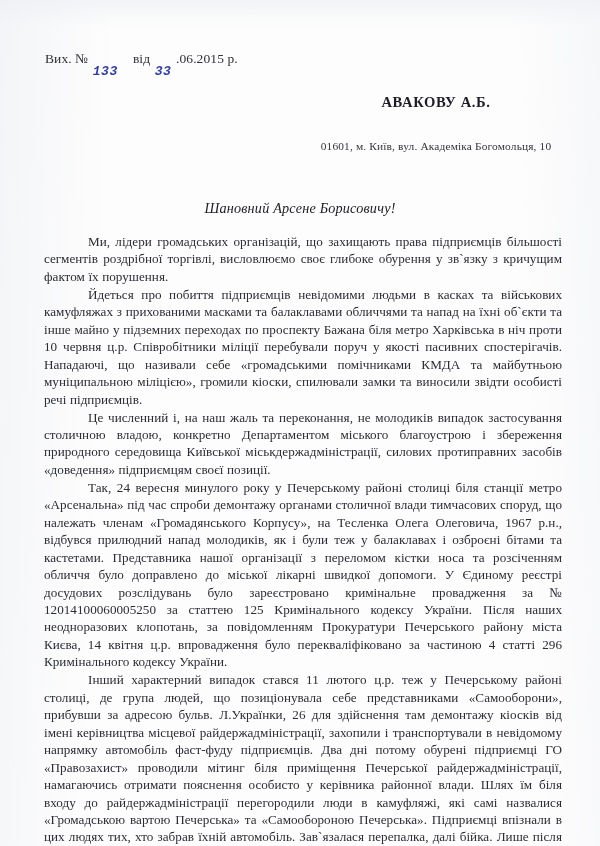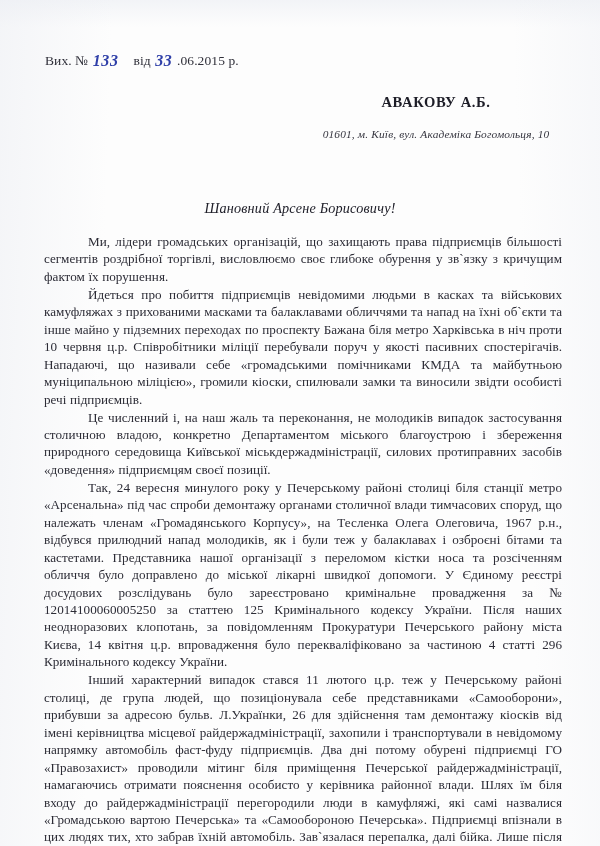--- a/index.html
+++ b/index.html
@@ -29,29 +29,29 @@
   .outgoing {
     position: absolute;
     left: 45px;
     top: 51px;
     font-size: 13.5px;
     letter-spacing: 0.1px;
     white-space: nowrap;
     color: #30303a;
   }
   .outgoing .ink {
-    font-family: Liberation Serif, serif;
+    font-family: Liberation Mono, monospace;
     font-style: italic;
     font-weight: 700;
     color: #2f3fa8;
-    font-size: 16px;
+    font-size: 13px;
     letter-spacing: 0.6px;
     padding: 0 1px;
     position: relative;
-    top: 1px;
+    top: 12px;
   }
   .outgoing .gap { display: inline-block; width: 7px; }
 
   
   .addressee {
     position: absolute;
     left: 300px;
     right: 28px;
     top: 80px;
     text-align: center;
@@ -63,23 +63,22 @@
     color: #20202a;
   }
   .addressee-name {
     margin-top: 14px;
     font-size: 14.6px;
     font-weight: 700;
     letter-spacing: 0.6px;
     color: #1d1d27;
   }
   .addressee-address {
-    margin-top: 17px;
+    margin-top: 29px;
     font-size: 11.4px;
-    font-style: italic;
     letter-spacing: 0.15px;
     color: #35353f;
   }
 
   
   .salutation {
     position: absolute;
     left: 0;
     right: 0;
     top: 200px;

